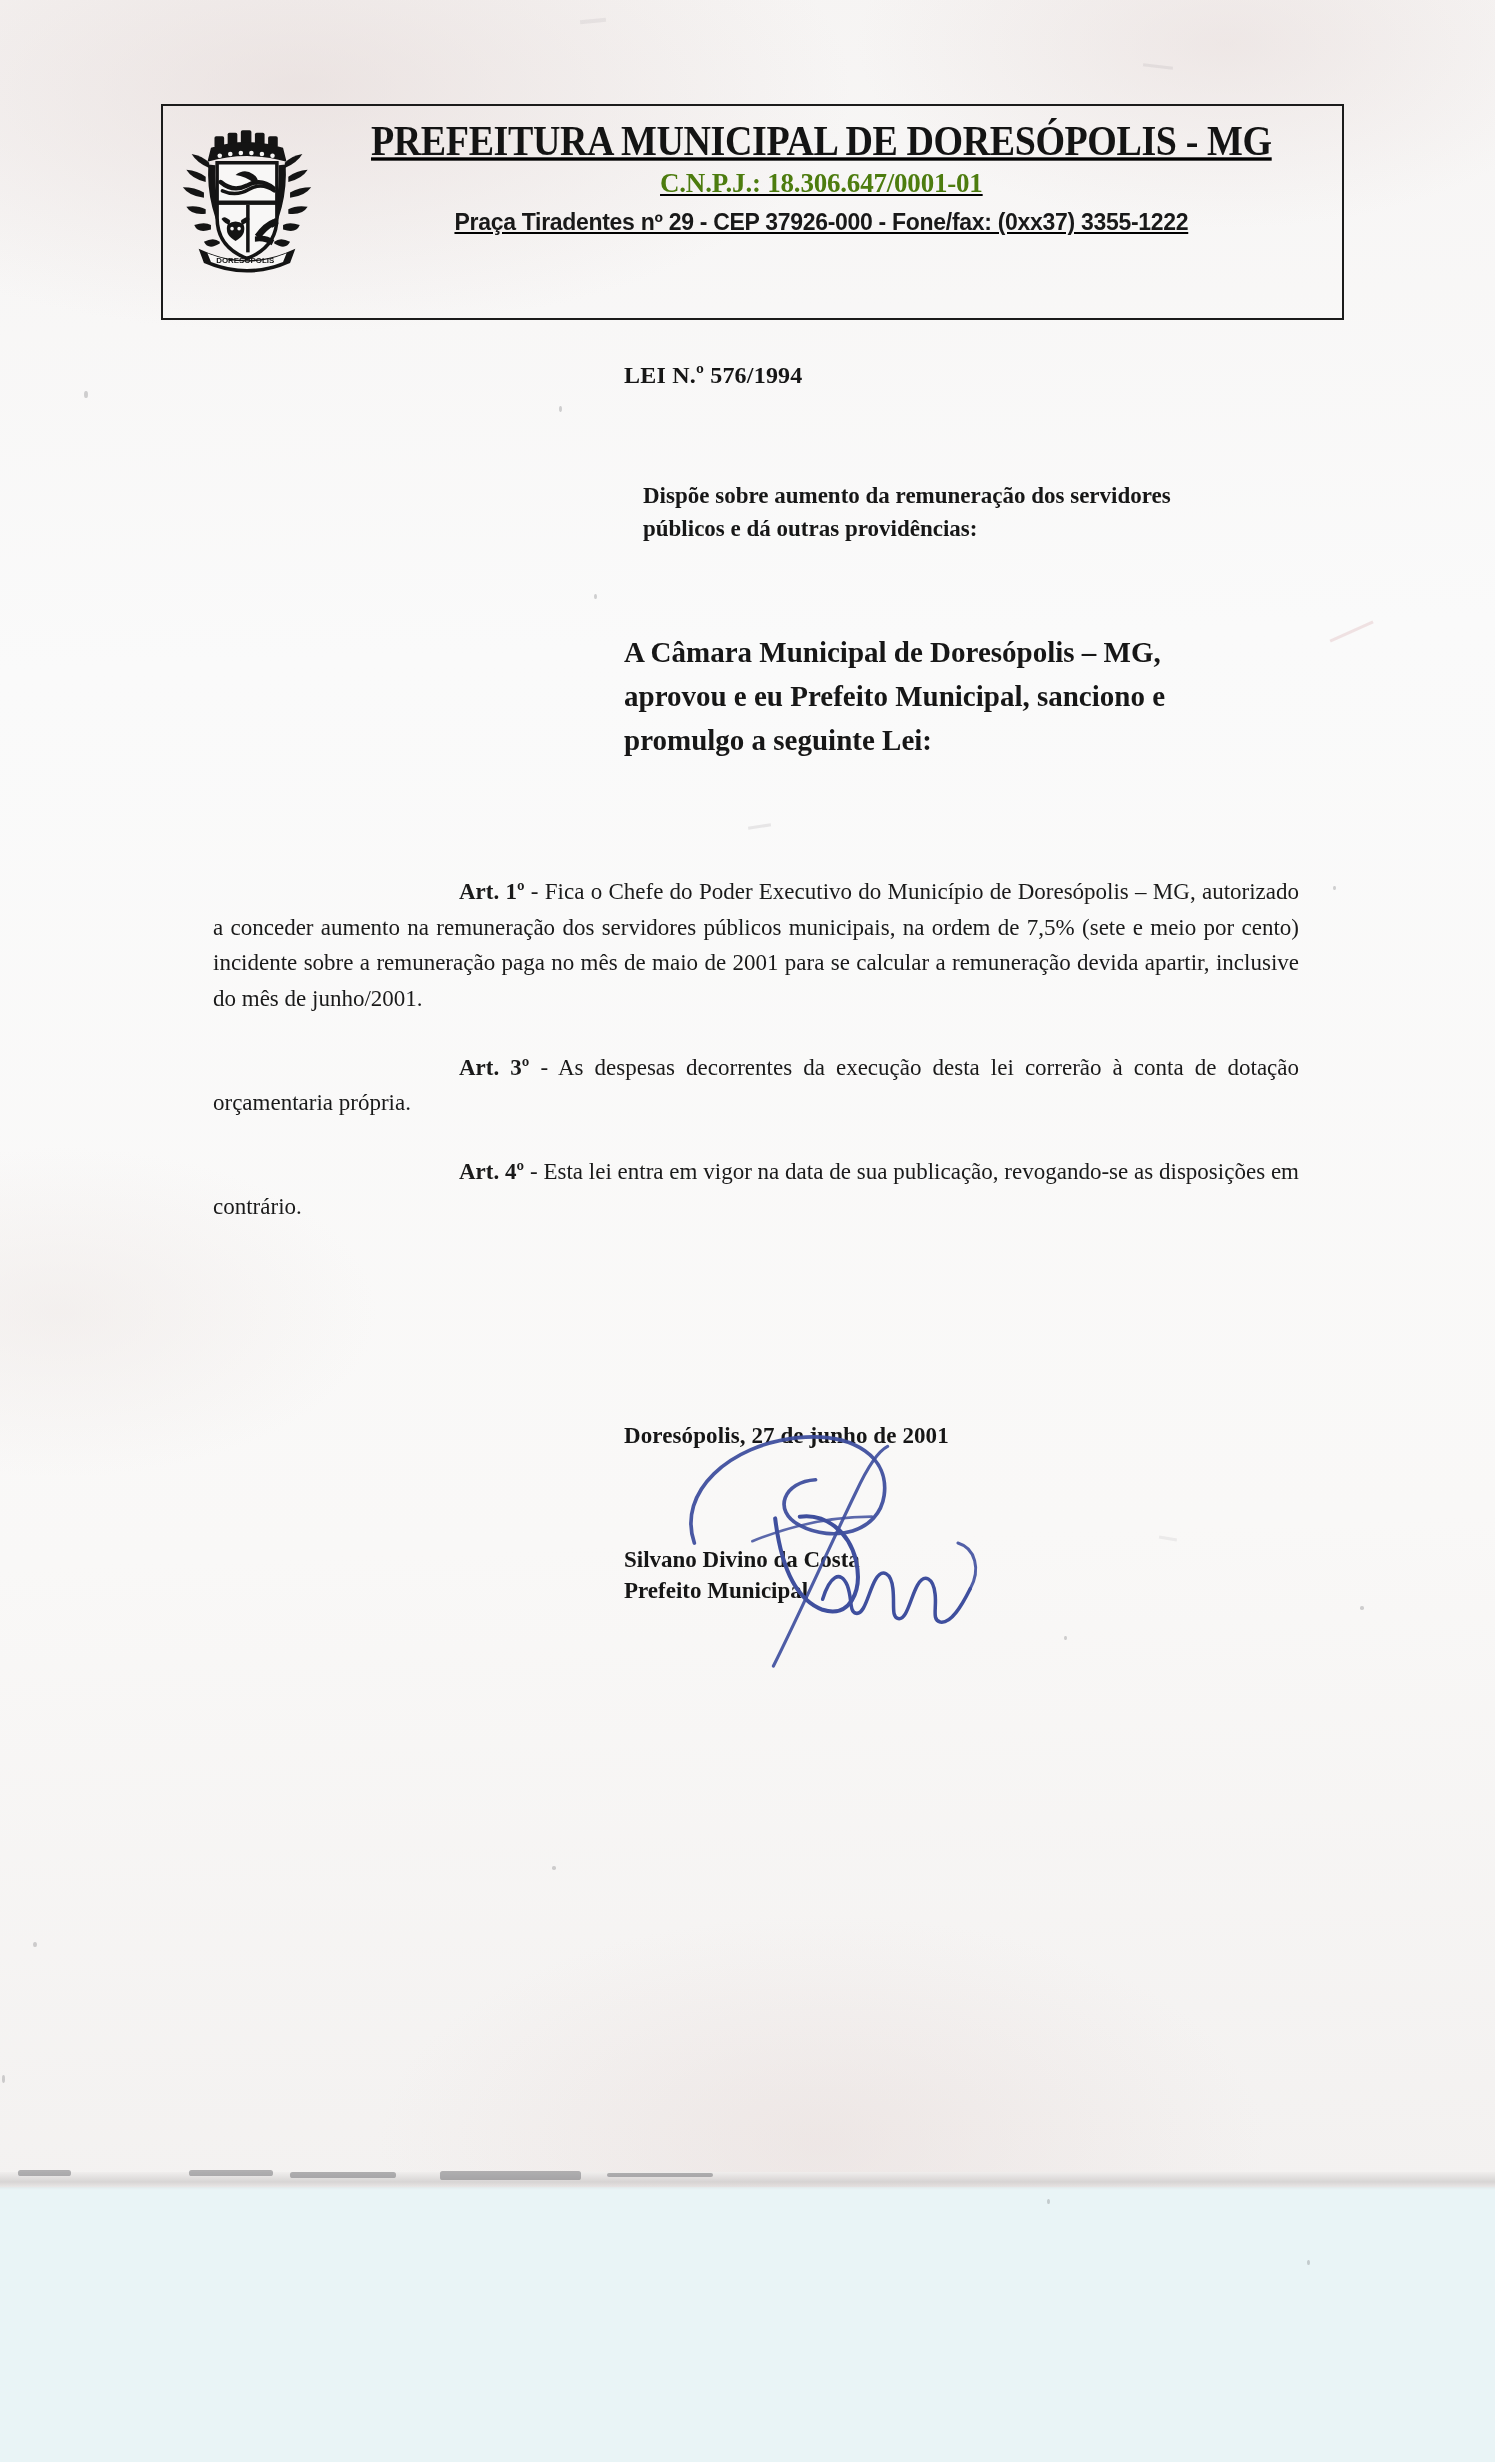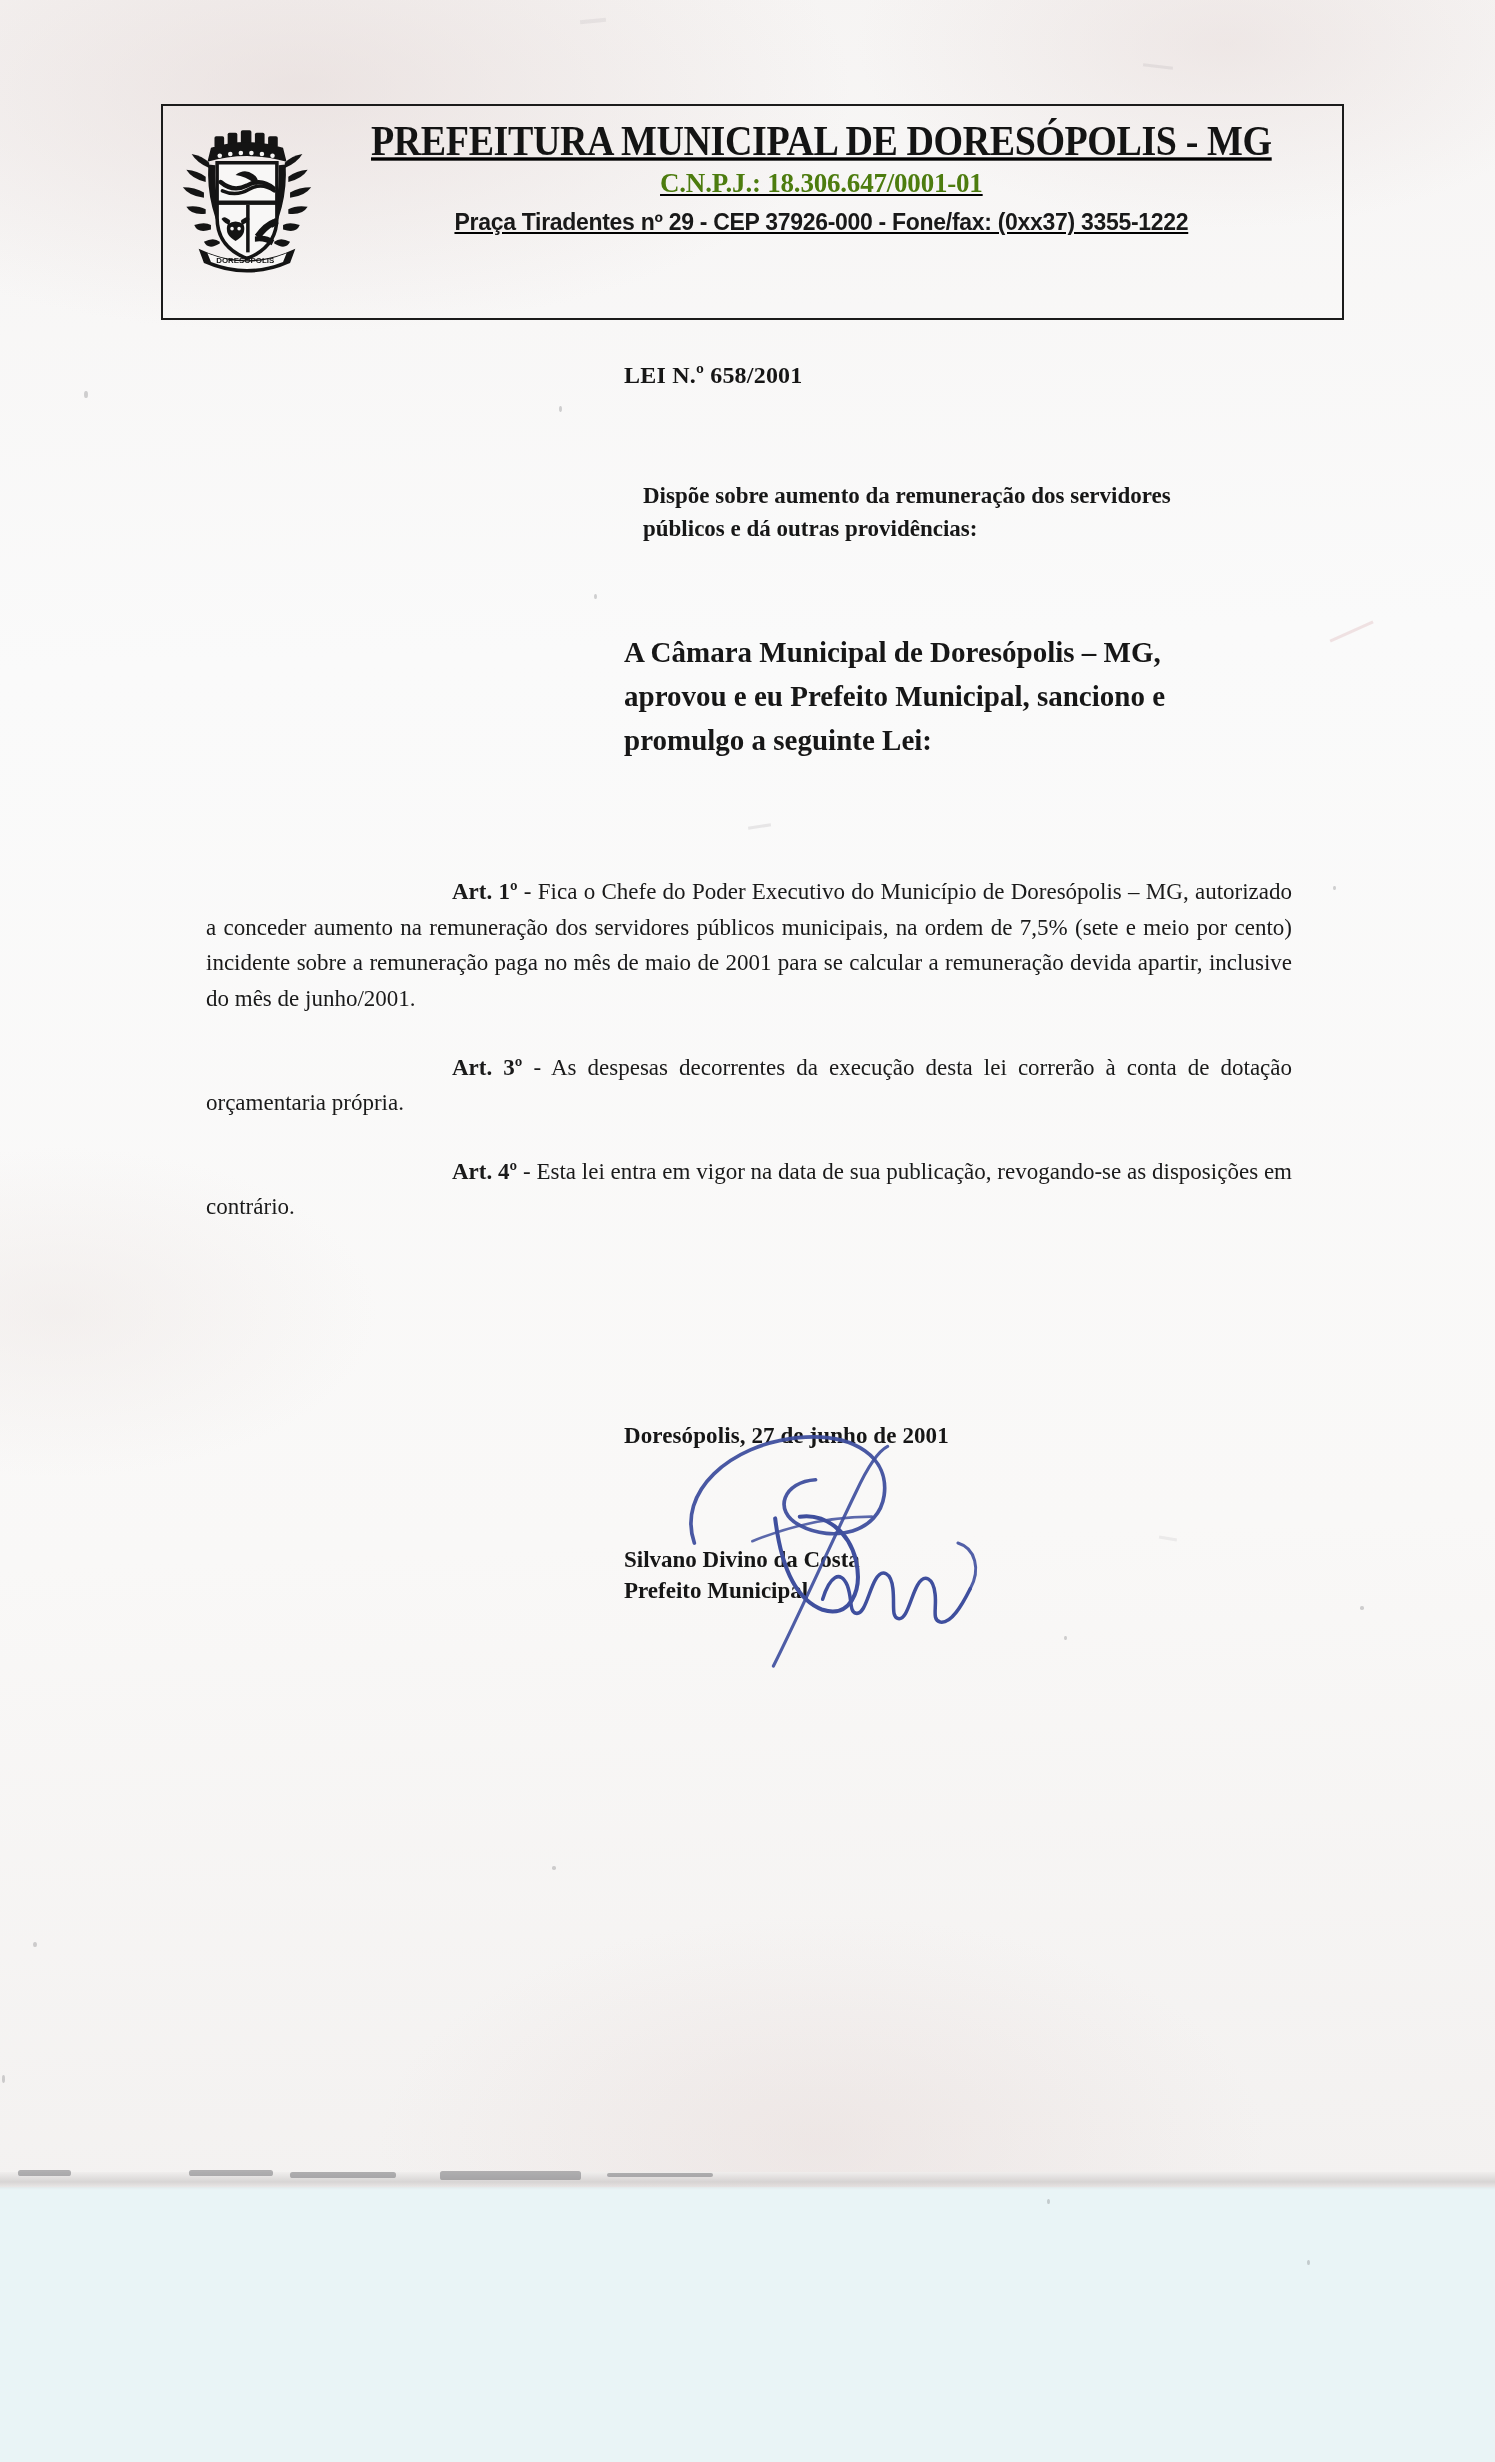--- a/index.html
+++ b/index.html
@@ -166,21 +166,21 @@
     width: 563px;
     font-size: 29px;
     font-weight: bold;
     color: #171717;
     line-height: 1.52;
     margin-top: 23px;
   }
 
   .articles {
     position: absolute;
-    left: 206px;
+    left: 213px;
     top: 851px;
     width: 1086px;
   }
   .article {
     font-size: 23px;
     color: #1a1a1a;
     line-height: 1.55;
     text-align: justify;
     text-indent: 246px;
     margin-bottom: 33px;
@@ -338,21 +338,21 @@
       </svg>
     </div>
 
     <div class="header-text">
       <div class="h-line1">PREFEITURA MUNICIPAL DE DORESÓPOLIS - MG</div>
       <div class="h-line2">C.N.P.J.: 18.306.647/0001-01</div>
       <div class="h-line3">Praça Tiradentes nº 29 - CEP 37926-000 - Fone/fax: (0xx37) 3355-1222</div>
     </div>
   </div>
 
-  <div class="lei-number">LEI N.º 658/2001</div>
+  <div class="lei-number">LEI N.º 576/1994</div>
 
   <div class="ementa">Dispõe sobre aumento da remuneração dos servidores públicos e dá outras providências:</div>
 
   <div class="preambulo">A Câmara Municipal de Doresópolis – MG, aprovou e eu Prefeito Municipal, sanciono e promulgo a seguinte Lei:</div>
 
   <div class="articles">
     <p class="article">
       <span class="art-label">Art. 1º</span><span> - </span><span>Fica o Chefe do Poder Executivo do Município de Doresópolis – MG, autorizado a conceder aumento na remuneração dos servidores públicos municipais, na ordem de 7,5% (sete e meio por cento) incidente sobre a remuneração paga no mês de maio de 2001 para se calcular a remuneração devida apartir, inclusive do mês de junho/2001.</span>
     </p>
     <p class="article">

